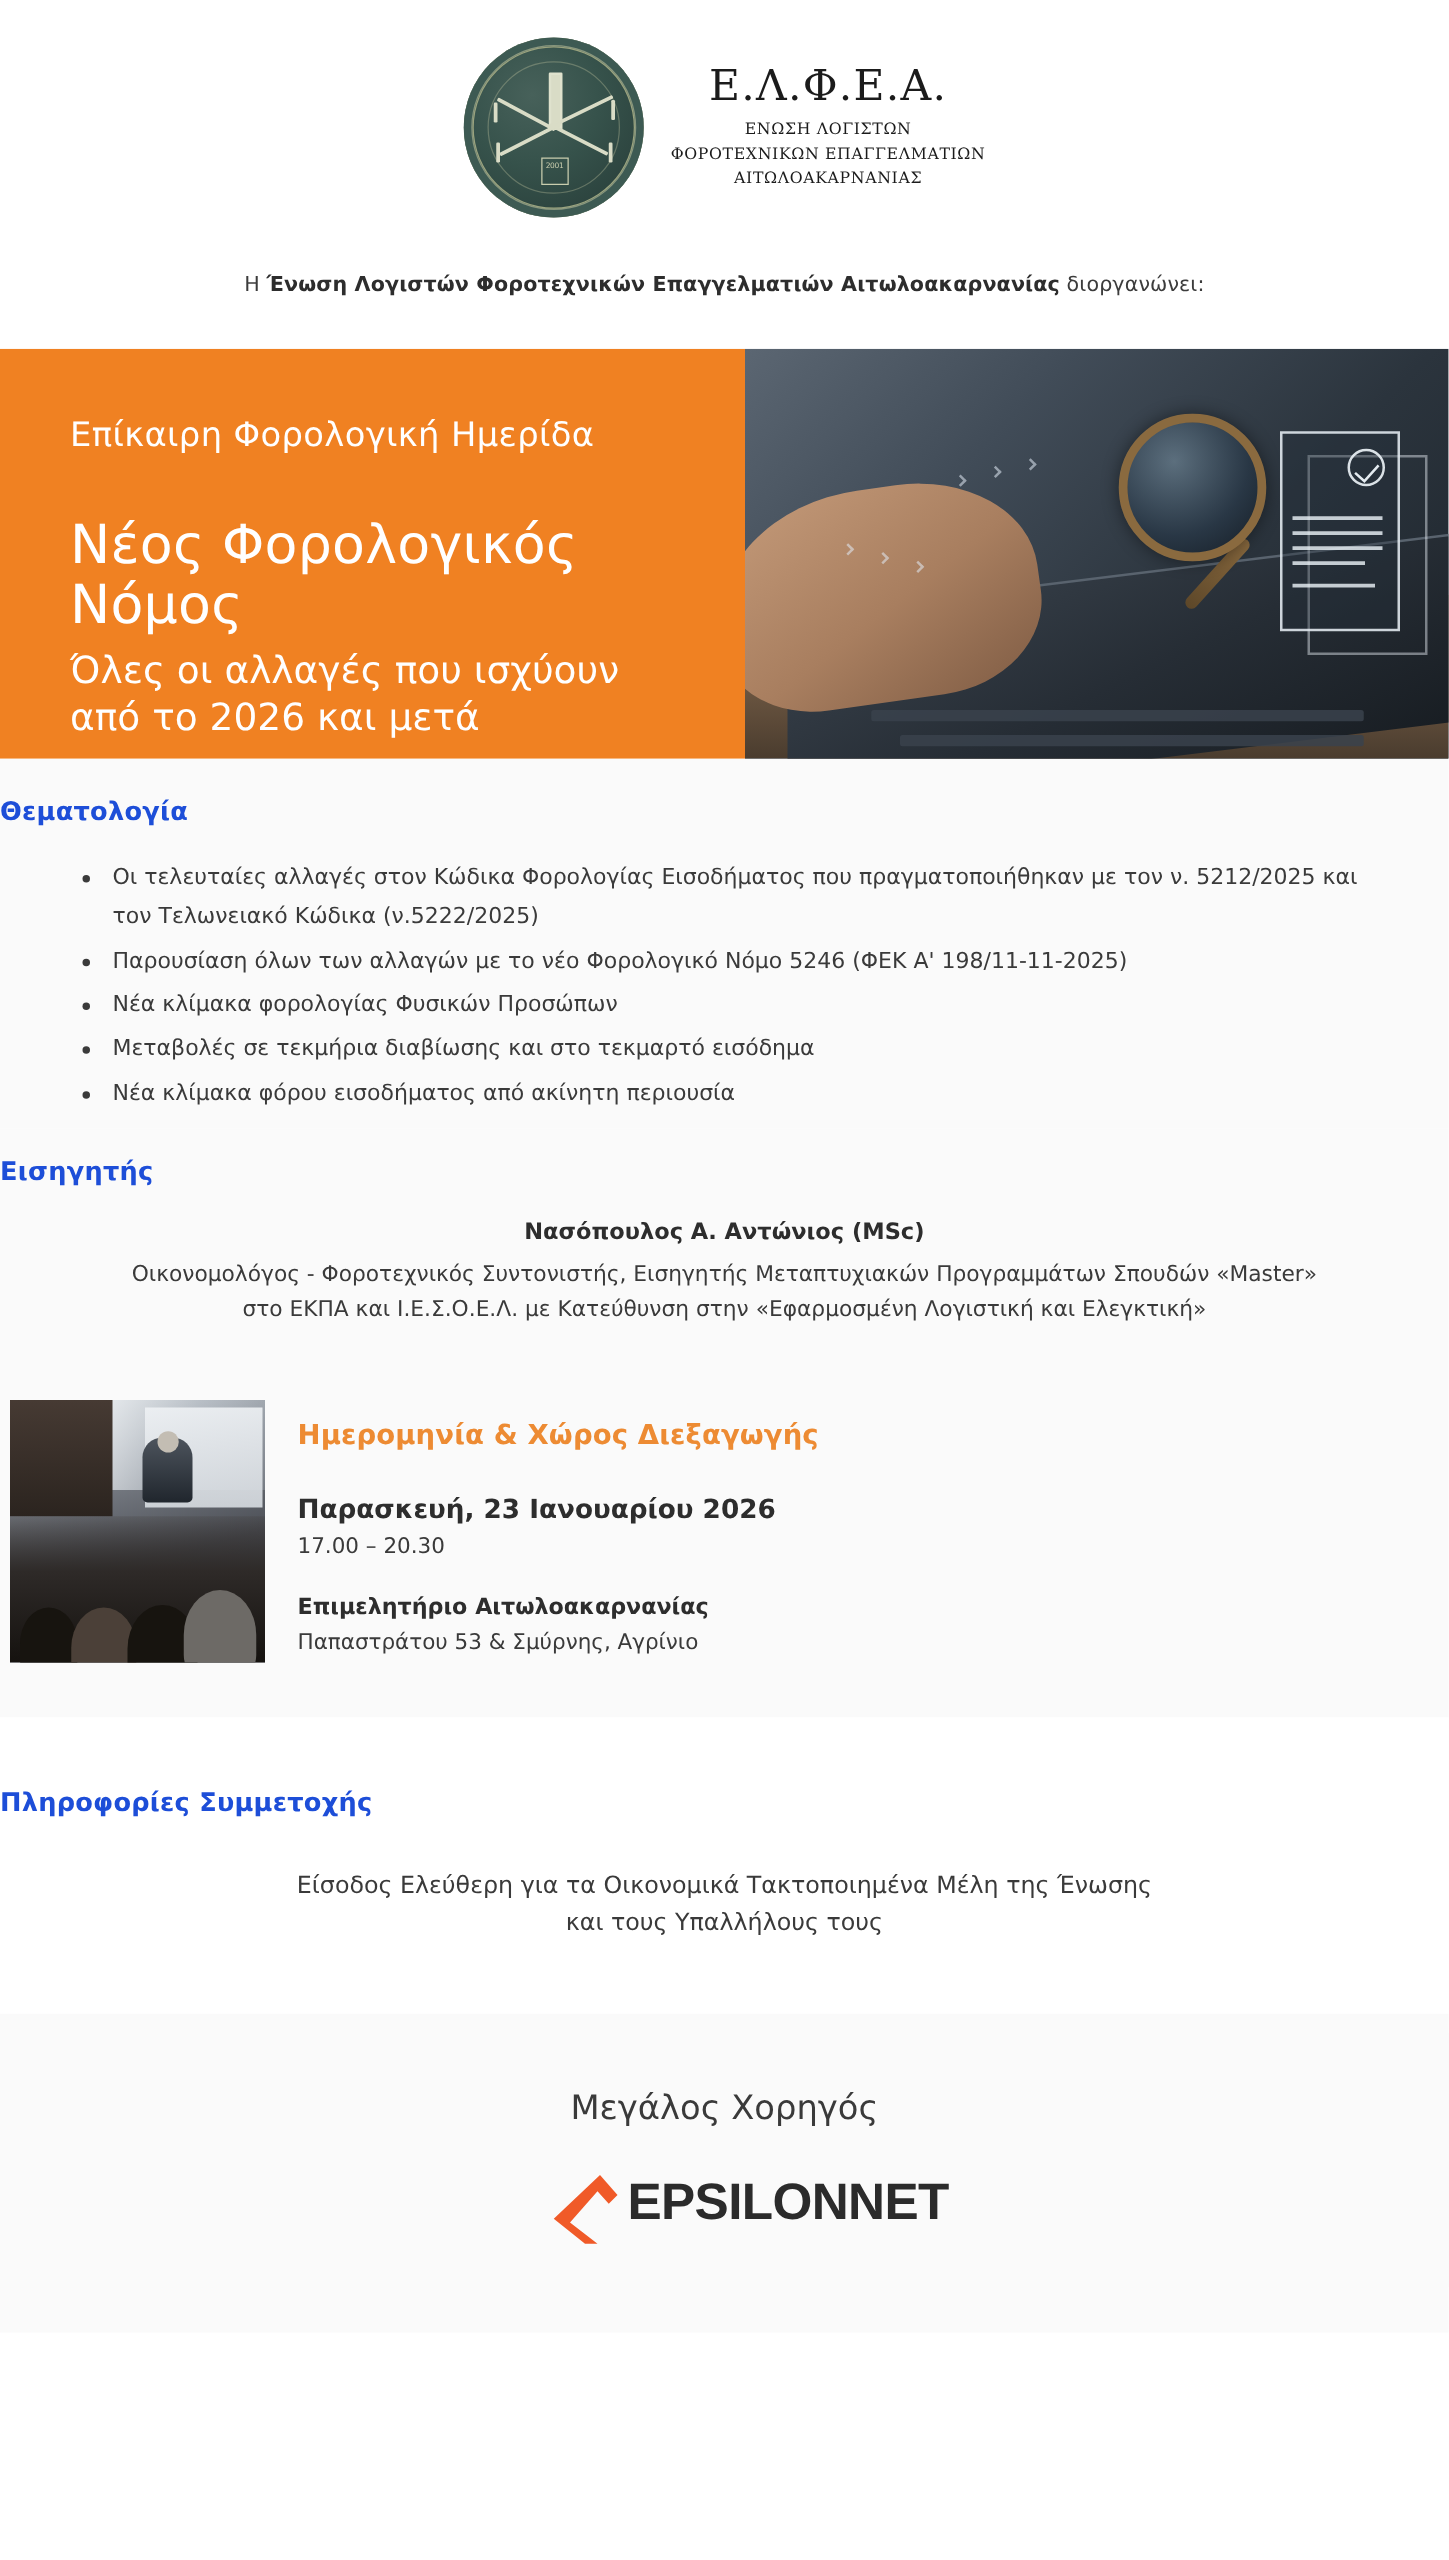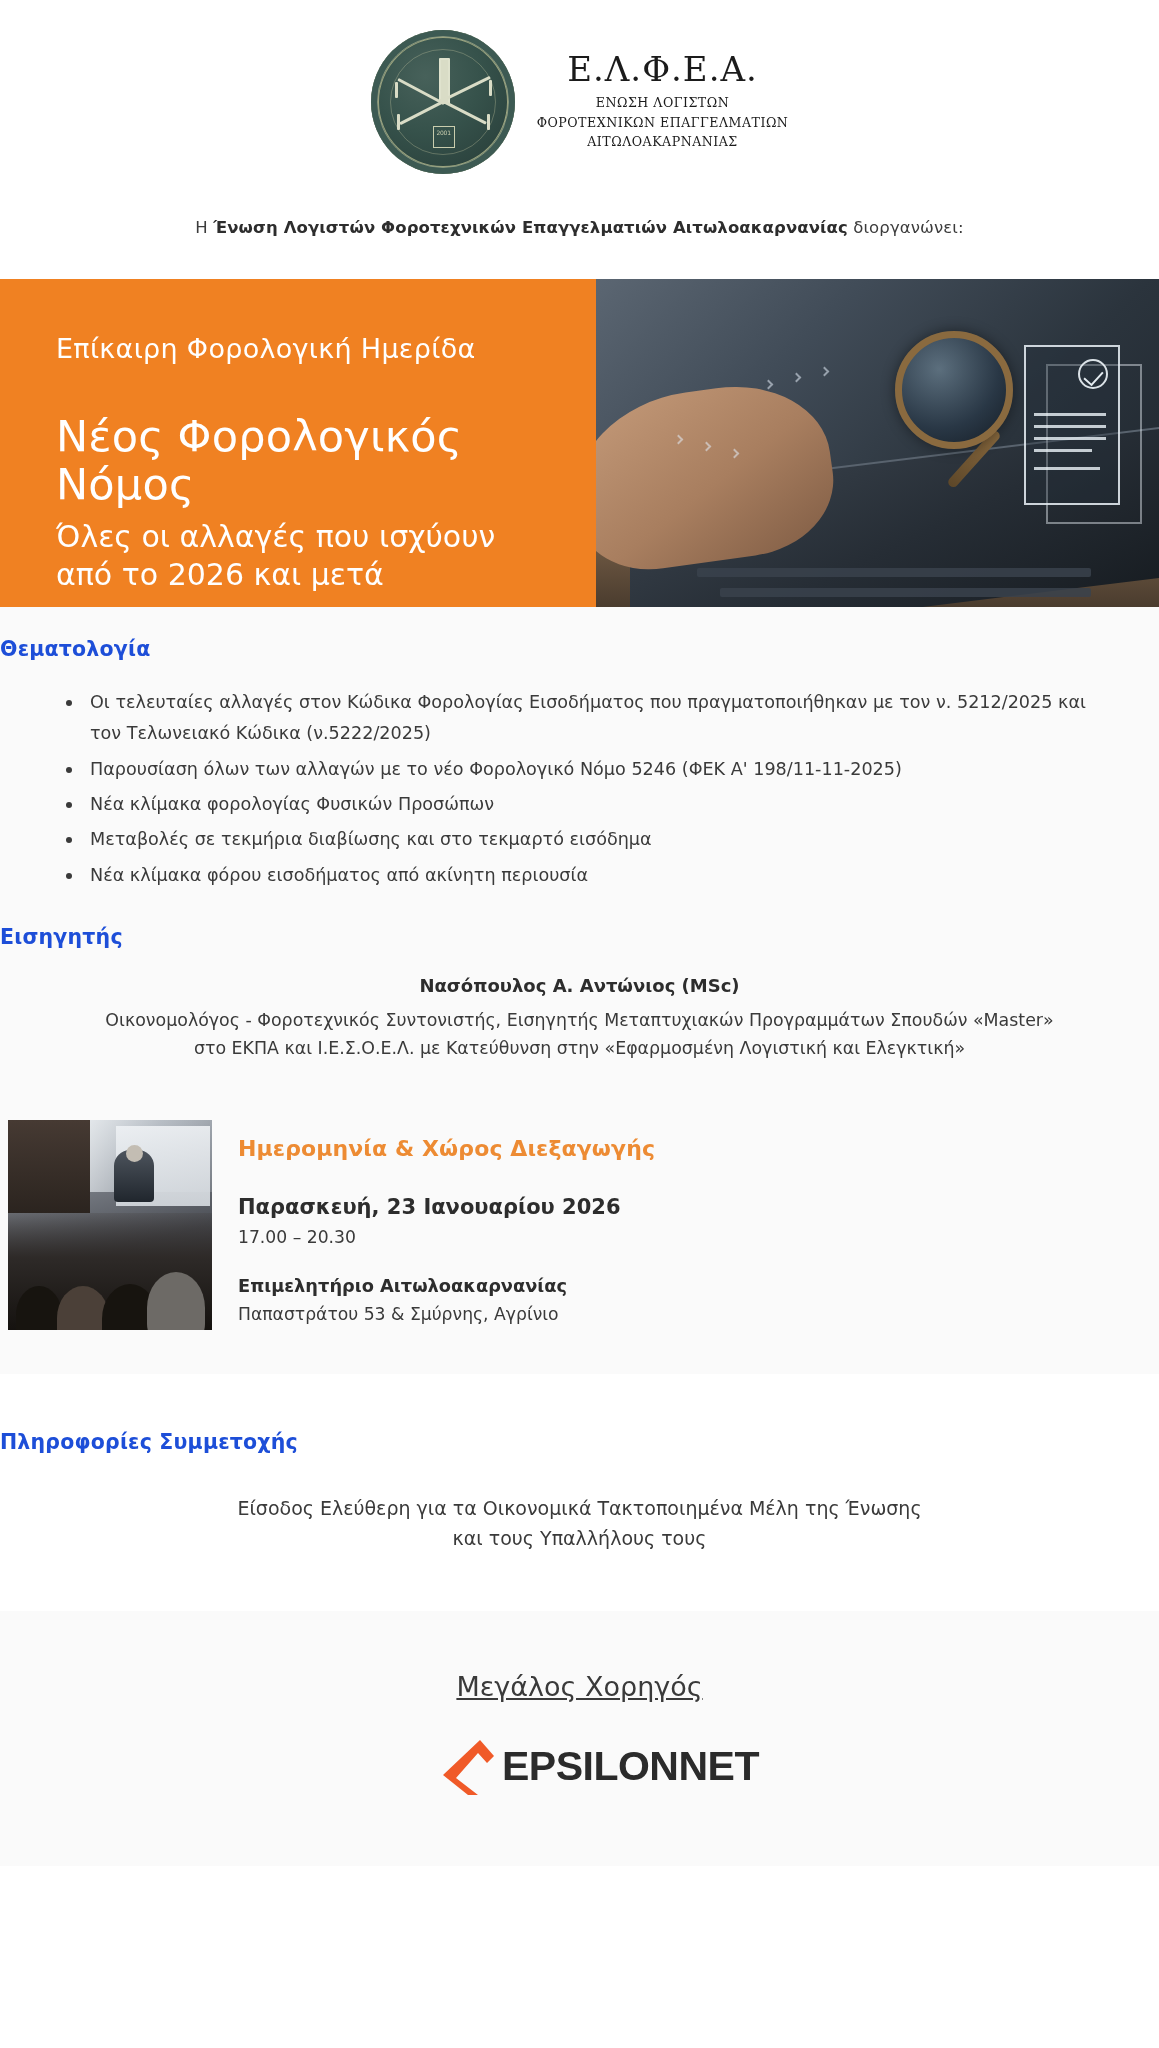--- a/index.html
+++ b/index.html
@@ -357,26 +357,24 @@
   
   .sponsor-sec {
     background: #fafafa;
     padding: 60px 0 70px 0;
     text-align: center;
   }
   .sponsor-label {
     font-size: 27px;
     color: #3a3a3a;
     font-weight: 400;
-    text-decoration: underline;
   }
   .sponsor-logo {
     margin-top: 36px;
     display: flex;
-    align-items: center;
     justify-content: center;
     gap: 6px;
     margin-left: 40px;
   }
   .sponsor-logo .word {
     font-size: 41px;
     font-weight: 700;
     letter-spacing: -0.5px;
     color: #2b2b2b;
     font-family: "Liberation Sans", "DejaVu Sans", sans-serif;

